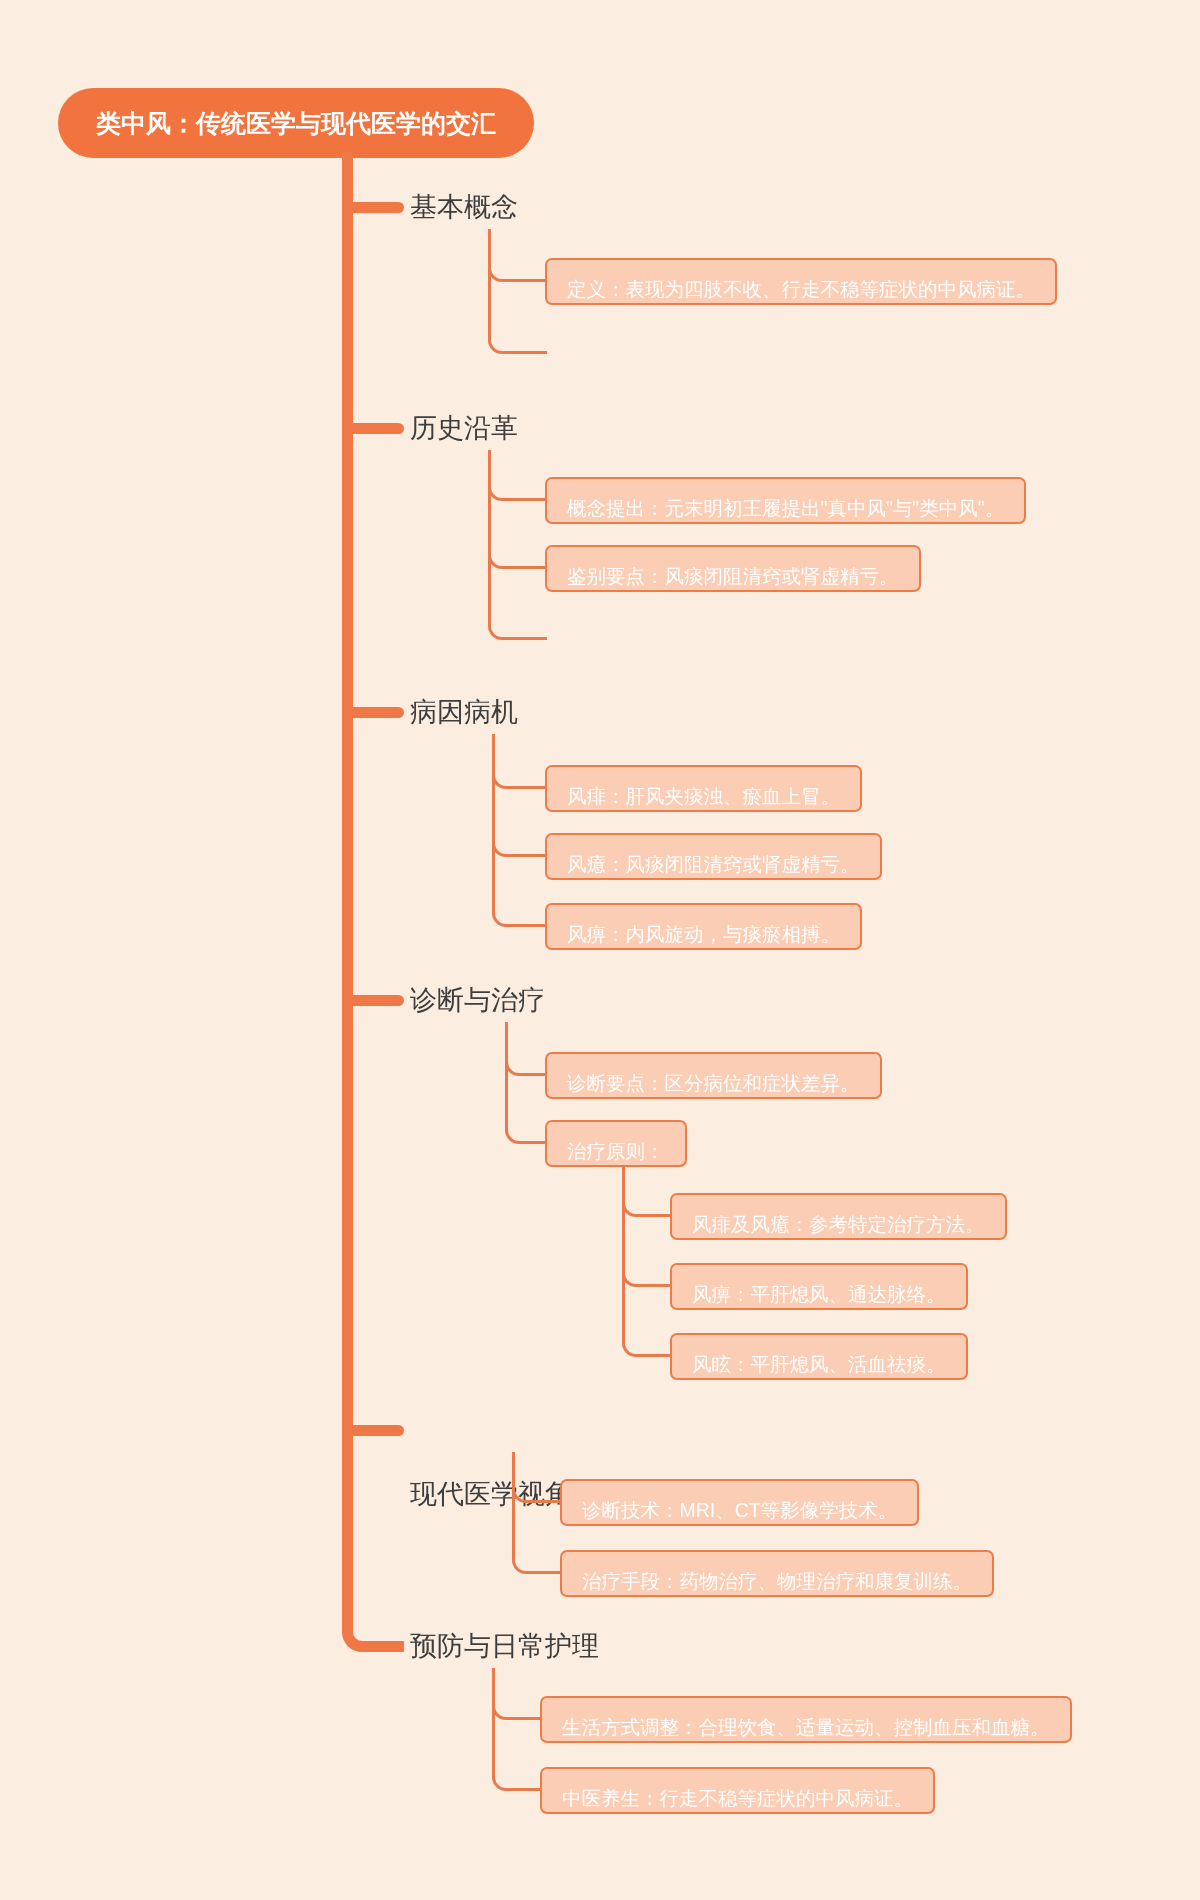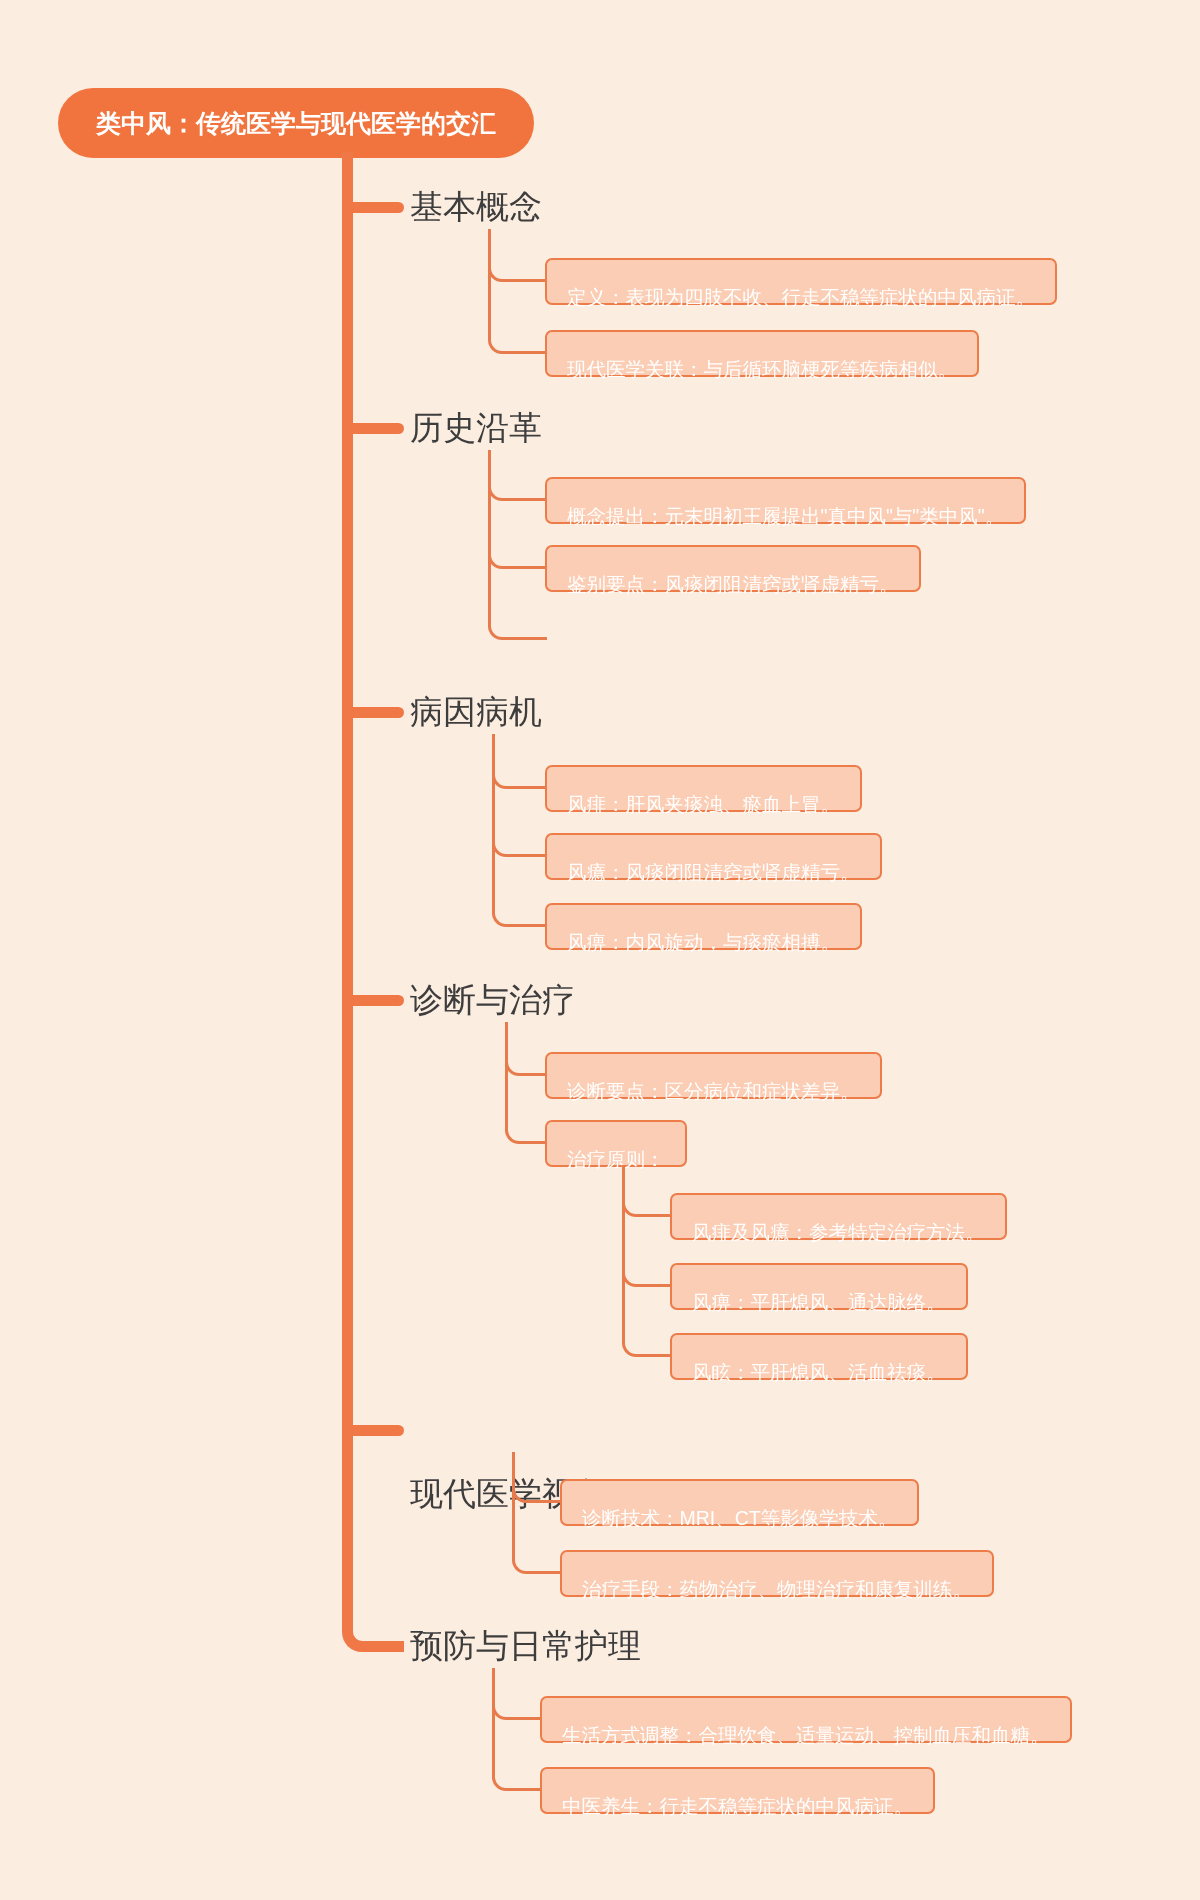--- a/index.html
+++ b/index.html
@@ -50,21 +50,21 @@
     border-bottom:11px solid #f07847;
     border-bottom-left-radius:20px;
     box-sizing:border-box;
   }
   
   .branch-label{
     position:absolute;
     left:410px;
     height:40px;line-height:40px;
     color:#3d3d3d;
-    font-size:33px;
+    font-size:27px;
     white-space:nowrap;
     text-align:center;
   }
   
   .vline{
     position:absolute;
     width:3px;
     background:#e87b4c;
   }
   .elbow{
@@ -73,21 +73,21 @@
     border-left:3px solid #e87b4c;
     border-bottom:3px solid #e87b4c;
     border-bottom-left-radius:14px;
     box-sizing:border-box;
   }
   
   .node-box{
     position:absolute;
     height:47px;
     line-height:42px;
-    padding:16px 20px;
+    padding:8px 20px;
     box-sizing:border-box;
     background:#facdb4;
     border:2.5px solid #ed7c48;
     border-radius:7px;
     color:#ffffff;
     font-size:19.5px;
     white-space:nowrap;
   }
 </style>
 </head>
@@ -103,21 +103,20 @@
   <div class="stub" style="top:707px"></div>
   <div class="stub" style="top:995px"></div>
   <div class="stub" style="top:1425px"></div>
   <div class="trunk-elbow"></div>
 
   <div class="branch-label" style="top:187px">基本概念</div>
   <div class="vline" style="left:488px;top:229px;height:110px"></div>
   <div class="elbow" style="left:488px;top:255px;width:59px"></div>
   <div class="elbow" style="left:488px;top:327px;width:59px"></div>
   <div class="node-box" style="left:545px;top:258px">定义：表现为四肢不收、行走不稳等症状的中风病证。</div>
-  <div class="node-box" style="left:545px;top:330px">现代医学关联：与后循环脑梗死等疾病相似。</div>
 
   <div class="branch-label" style="top:408px">历史沿革</div>
   <div class="vline" style="left:488px;top:450px;height:176px"></div>
   <div class="elbow" style="left:488px;top:474px;width:59px"></div>
   <div class="elbow" style="left:488px;top:542px;width:59px"></div>
   <div class="elbow" style="left:488px;top:613px;width:59px"></div>
   <div class="node-box" style="left:545px;top:477px">概念提出：元末明初王履提出"真中风"与"类中风"。</div>
   <div class="node-box" style="left:545px;top:545px">鉴别要点：风痰闭阻清窍或肾虚精亏。</div>
 
   <div class="branch-label" style="top:692px">病因病机</div>

